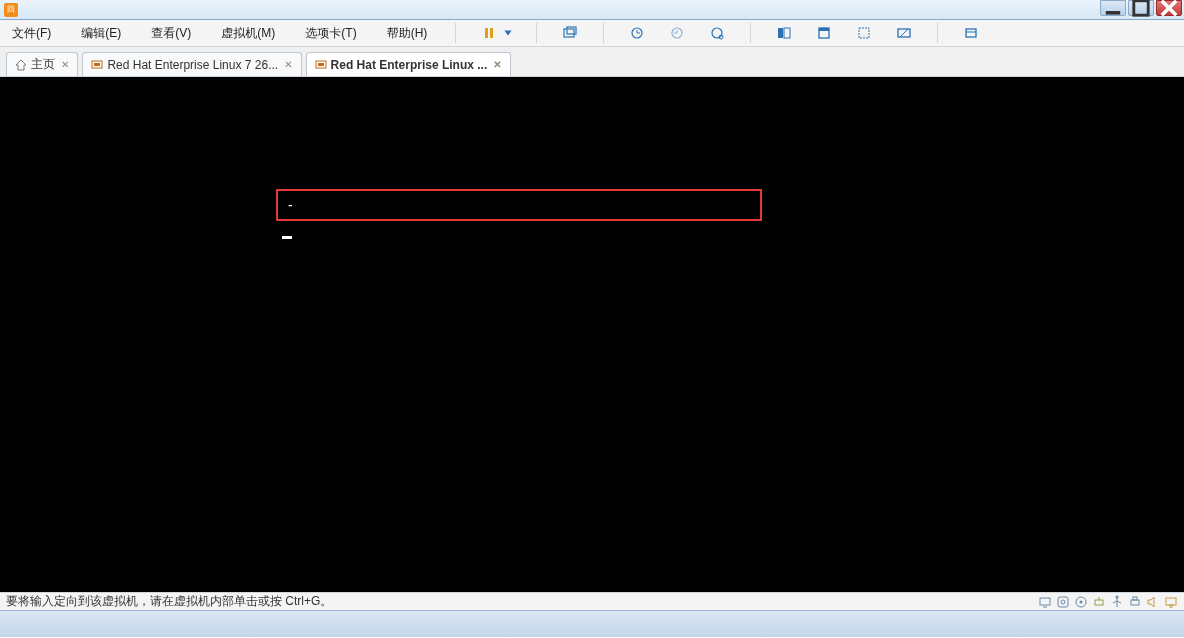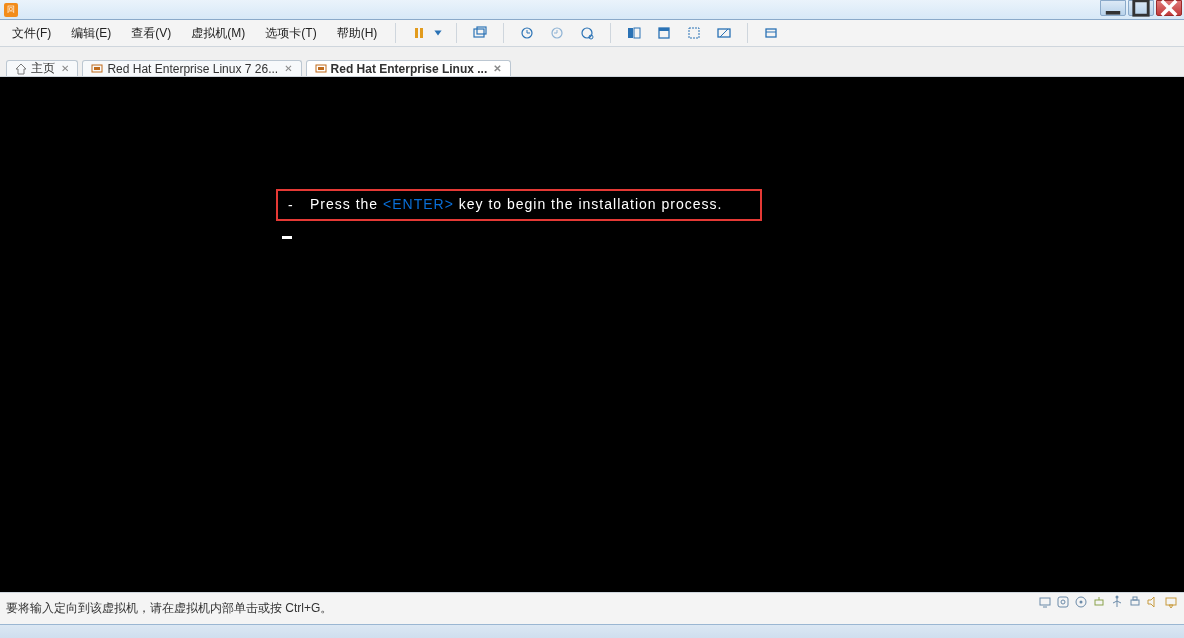--- a/index.html
+++ b/index.html
@@ -32,42 +32,42 @@
   }
   .btn-min, .btn-max { background: linear-gradient(#dce9f6,#b8d2ea); border: 1px solid #8aa9c9; }
   .btn-close { background: linear-gradient(#e07878,#c23a3a); border: 1px solid #9a2a2a; color:#fff; }
   .menubar {
     height: 27px;
     background: #f4f4f4;
     border-bottom: 1px solid #cfd6dd;
     display: flex; align-items: center;
     padding: 0 6px;
     font-size: 12px; color: #222;
-    gap: 8px;
+    gap: 18px;
   }
   .menu-item { padding: 3px 6px; cursor: default; }
   .toolbar-sep { width:1px; height:20px; background:#cfd6dd; margin:0 4px; }
   .tool-btn {
     width: 22px; height: 22px;
     display: flex; align-items: center; justify-content: center;
     color: #2a72b5;
   }
   .tool-btn svg { width: 14px; height: 14px; }
   .tool-pause-play { display:flex; align-items:center; gap:2px; }
   .tabbar {
     height: 30px;
     background: #f0f0f0;
     border-bottom: 1px solid #cfd6dd;
     display: flex; align-items: flex-end;
     padding: 0 6px;
     gap: 4px;
     font-size: 12px;
   }
   .tab {
-    height: 16px;
+    height: 24px;
     display: flex; align-items: center;
     padding: 0 8px;
     background: #f7f9fb;
     border: 1px solid #bcc7d2;
     border-bottom: none;
     border-radius: 3px 3px 0 0;
     gap: 4px;
     color: #333;
     cursor: default;
   }
@@ -93,21 +93,21 @@
     display: flex; align-items: center;
   }
   .term-dash { position:absolute; left:288px; top:120px; color:#fff; }
   .term-line { position:absolute; left:310px; top:119px; white-space: pre; }
   .term-line .enter { color:#096ed6; }
   .cursor {
     position:absolute; left:282px; top:159px;
     width: 10px; height: 3px; background:#fff;
   }
   .statusbar {
-    height: 32px;
+    height: 18px;
     background: #f4f4f4;
     border-top: 1px solid #cfd6dd;
     display: flex; align-items: center;
     padding: 0 6px;
     font-size: 12px; color:#333;
     position: relative;
   }
   .status-icons {
     position:absolute; right:6px; top:0; height:18px;
     display:flex; align-items:center; gap:4px;
@@ -250,21 +250,20 @@
         </svg>
     </span>
     <span>Red Hat Enterprise Linux ...</span>
     <span class="tab-close">✕</span>
   </div>
 </div>
 
 <div class="vm-view">
   <div class="highlight-box"></div>
   <span class="term-dash">-</span>
-  <span class="term-line"><span>Press the </span><span class="enter">&lt;ENTER&gt;</span><span> key to begin the installation process.</span></span>
   <div class="cursor"></div>
 </div>
 
 <div class="statusbar">
   <span>要将输入定向到该虚拟机，请在虚拟机内部单击或按 Ctrl+G。</span>
   <div class="status-icons">
     <span>
         <svg viewBox="0 0 14 14">
           <rect x="2" y="3" width="10" height="7" fill="none" stroke="currentColor"></rect>
           <line x1="5" y1="12" x2="9" y2="12" stroke="currentColor"></line>

